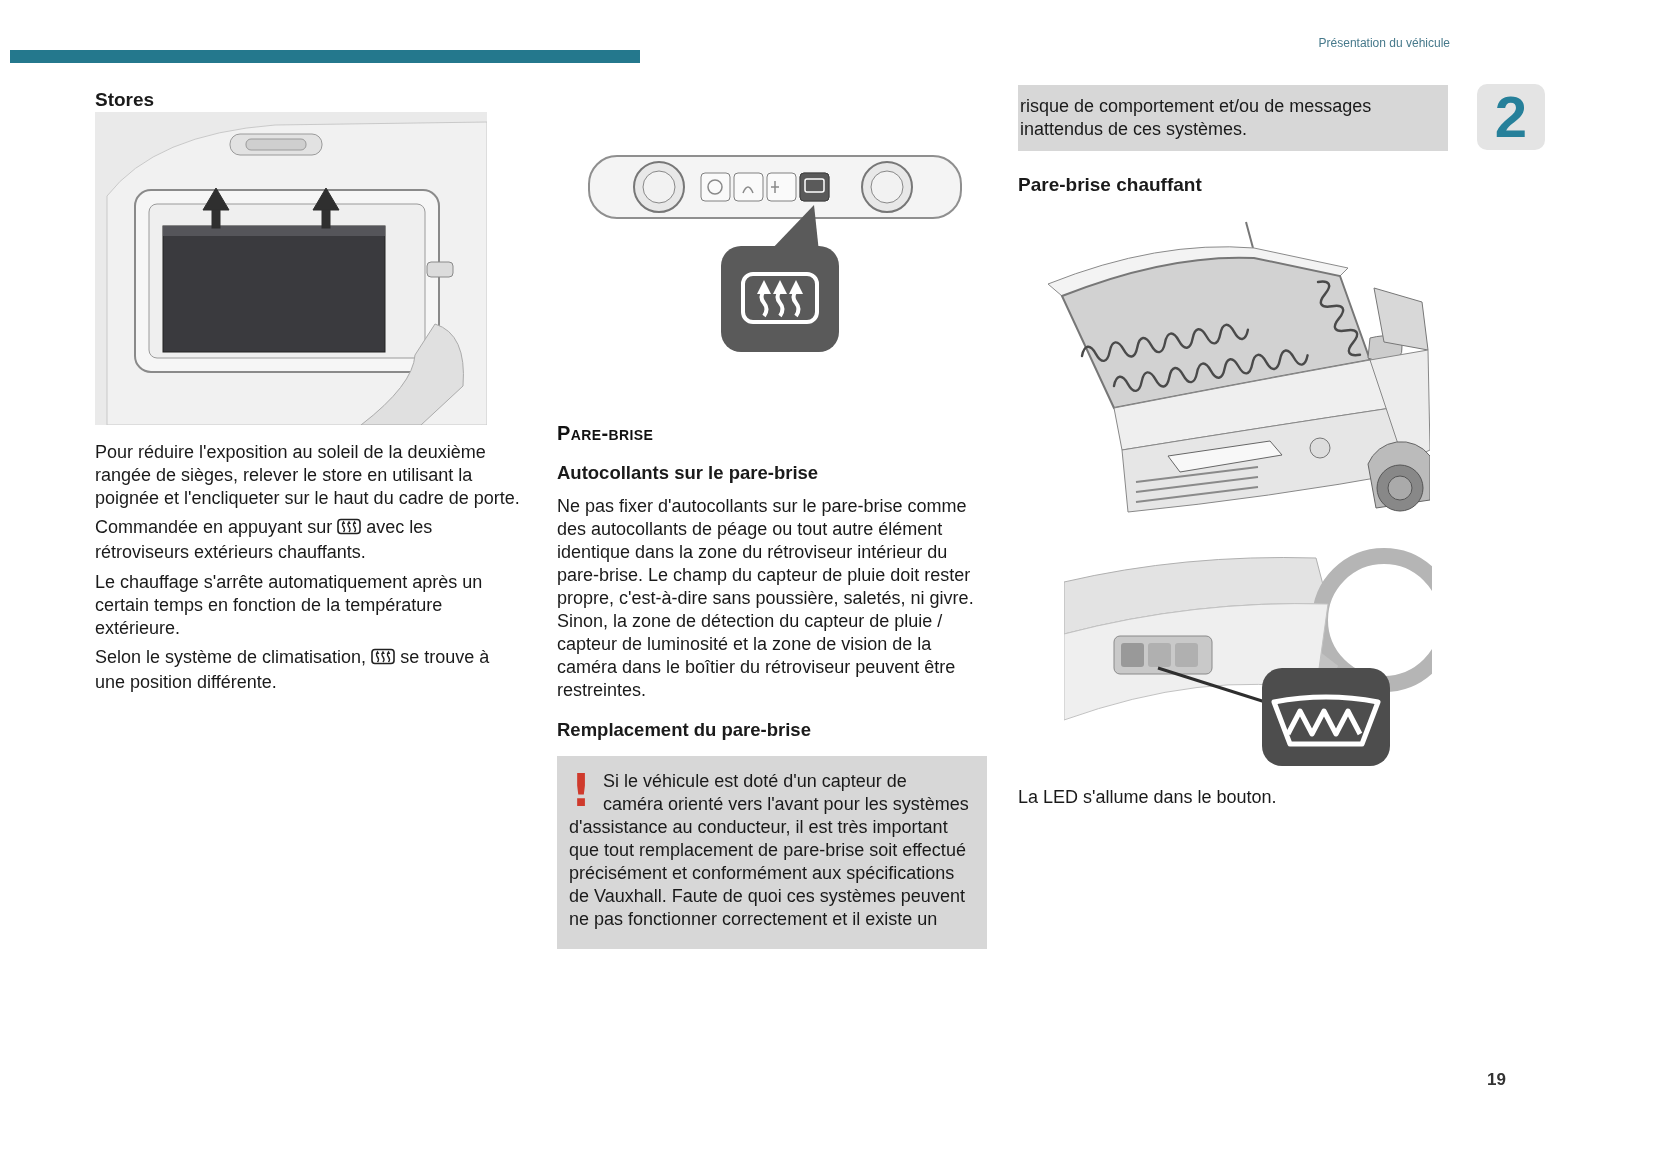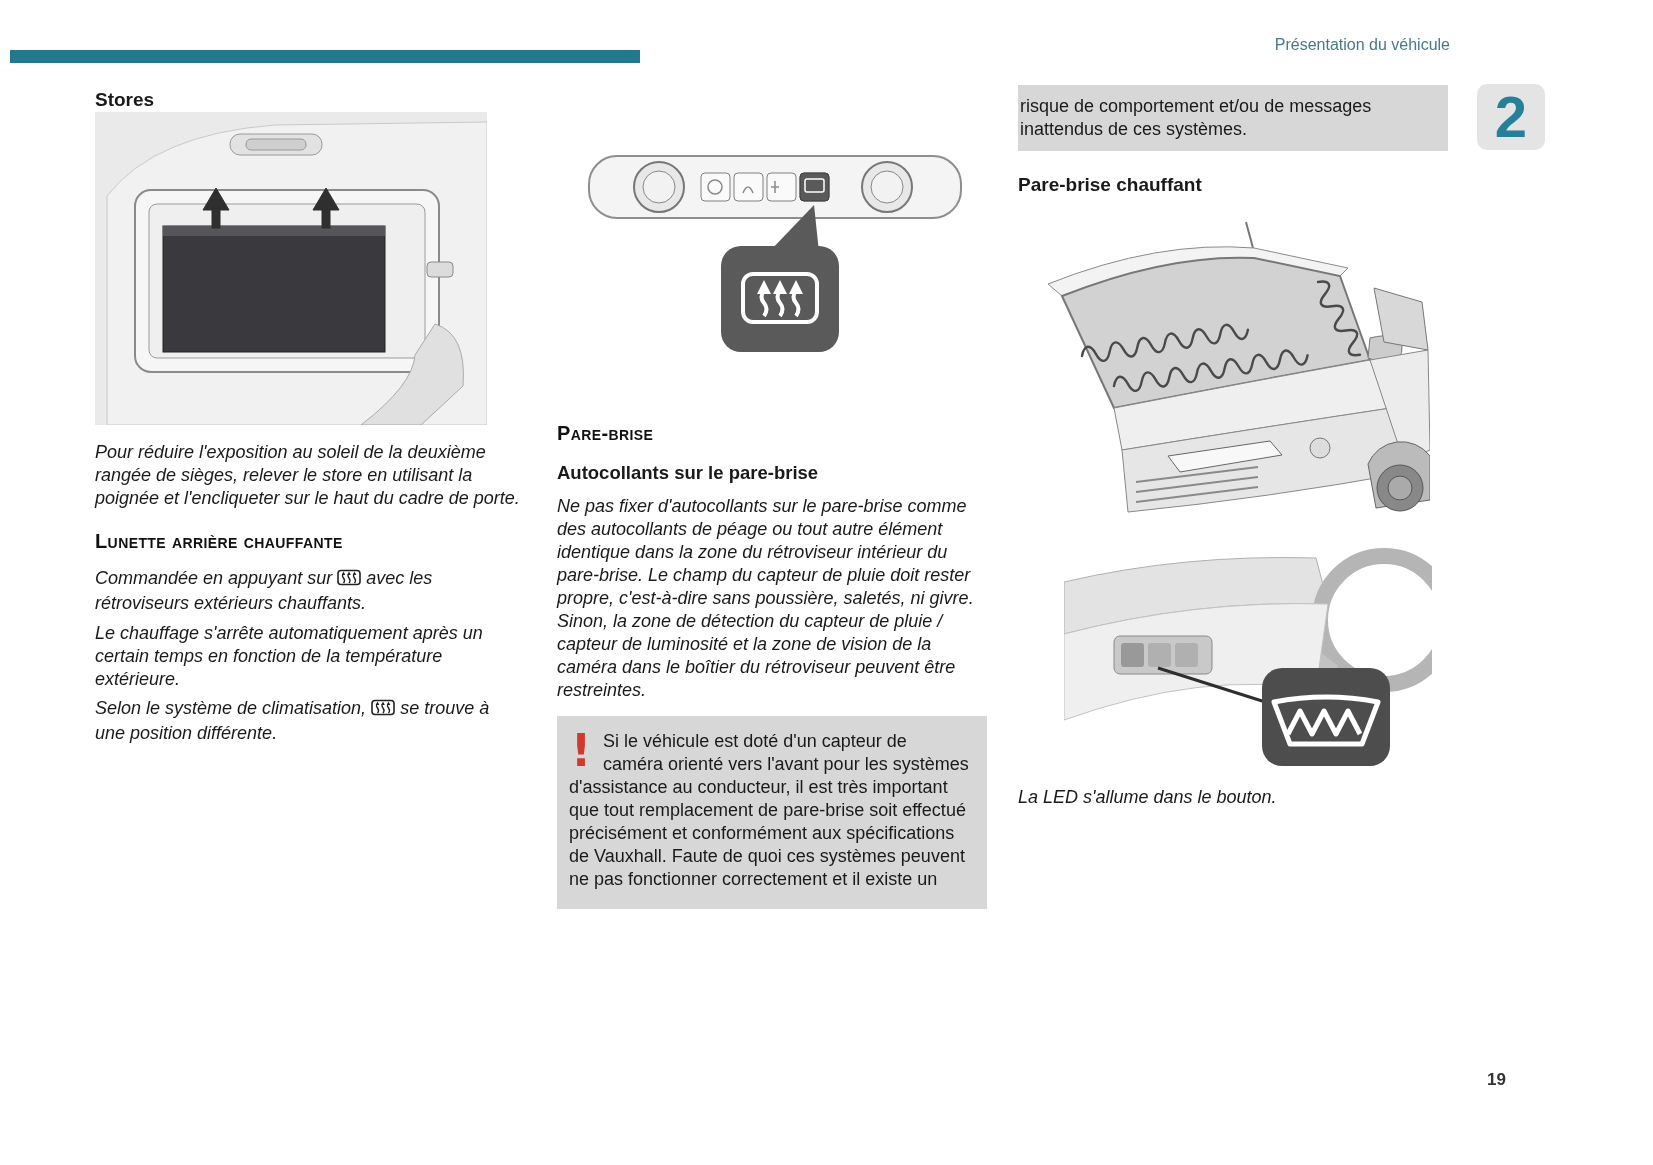--- a/index.html
+++ b/index.html
@@ -8,36 +8,36 @@
     width:1653px; height:1165px; position:relative;
     font-family:"Liberation Sans", sans-serif;
     color:#1a1a1a; overflow:hidden;
   }
   .page { position:absolute; inset:0; background:#fff; }
 
   
   .accent-bar { position:absolute; left:10px; top:50px; width:630px; height:13px; background:#24788d; }
   .header-title {
     position:absolute; top:36px; left:900px; right:203px; text-align:right;
-    font-size:16px; color:#46798b;
+    font-size:12px; color:#46798b;
   }
   .chapter-badge {
     position:absolute; left:1477px; top:84px; width:68px; height:66px;
     background:#e4e4e4; border-radius:10px;
     display:flex; align-items:center; justify-content:center;
   }
   .chapter-badge span { font-size:58px; font-weight:bold; color:#26809a; line-height:1; }
 
   
   .col { position:absolute; width:430px; font-size:18px; line-height:1.28; }
   .col1 { left:95px;  top:88px;  width:426px; }
   .col2 { left:557px; top:148px; }
   .col3 { left:1018px; top:85px; }
 
-  p { margin-bottom:6px;font-style:italic; }
+  p { margin-bottom:6px; }
   .h-bold { font-size:19px; font-weight:bold; }
   .h-sc {
     font-variant:small-caps; font-weight:bold; font-size:20px;
     letter-spacing:0.4px; line-height:1.15; margin:20px 0 14px 0; color:#111;
   }
   .sub-bold { font-size:18.5px; font-weight:bold; margin:16px 0 10px 0; }
 
   .figure { display:block; margin-bottom:10px; }
   .fig-panel { margin-left:26px; margin-bottom:56px; }
   .fig-dash  { margin-left:46px; margin:14px 0 10px 46px; }
@@ -85,21 +85,20 @@
           <rect x="227" y="96" width="8" height="20"></rect>
           <polygon points="231,76 218,98 244,98"></polygon>
         </g>
         <rect x="332" y="150" width="26" height="15" rx="4" fill="#dcdcdc" stroke="#8a8a8a"></rect>
         <path d="M340,212 q32,10 28,62 l-42,39 l-60,0 q52,-40 54,-70 z" fill="#e0e0e0" stroke="#ababab"></path>
       </svg>
     </span>
 
     <p>Pour réduire l'exposition au soleil de la deuxième rangée de sièges, relever le store en utilisant la poignée et l'encliqueter sur le haut du cadre de porte.</p>
 
-    <div class="h-sc">Lunette arrière chauffante</div>
 
     <p><span>Commandée en appuyant sur</span><span class="inline-icon"><svg width="24" height="17" viewBox="0 0 24 17">
             <rect x="1" y="1.5" width="22" height="14" rx="3" fill="none" stroke="#222" stroke-width="1.6"></rect>
             <g stroke="#222" fill="none" stroke-width="1.4">
               <path d="M6.5,14 q2,-2.5 0,-5 q-2,-2.5 0,-4"></path>
               <path d="M12,14 q2,-2.5 0,-5 q-2,-2.5 0,-4"></path>
               <path d="M17.5,14 q2,-2.5 0,-5 q-2,-2.5 0,-4"></path>
             </g>
             <g fill="#222">
               <polygon points="6.5,2.5 4.7,6 8.3,6"></polygon>
@@ -161,20 +160,21 @@
           <polygon points="213,132 206,146 220,146"></polygon>
         </g>
       </svg>
     </span>
 
     <div class="h-sc" style="margin-top:0;">Pare-brise</div>
 
     <div class="sub-bold">Autocollants sur le pare-brise</div>
     <p>Ne pas fixer d'autocollants sur le pare-brise comme des autocollants de péage ou tout autre élément identique dans la zone du rétroviseur intérieur du pare-brise. Le champ du capteur de pluie doit rester propre, c'est-à-dire sans poussière, saletés, ni givre. Sinon, la zone de détection du capteur de pluie / capteur de luminosité et la zone de vision de la caméra dans le boîtier du rétroviseur peuvent être restreintes.</p>
 
+    <div class="sub-bold">Remplacement du pare-brise</div>
 
     <div class="warning-box">
       <span class="warn-icon">!</span>
       <span>Si le véhicule est doté d'un capteur de caméra orienté vers l'avant pour les systèmes d'assistance au conducteur, il est très important que tout remplacement de pare-brise soit effectué précisément et conformément aux spécifications de Vauxhall. Faute de quoi ces systèmes peuvent ne pas fonctionner correctement et il existe un</span>
     </div>
   </div>
 
   <div class="col col3">
 
     <div class="gray-box">

